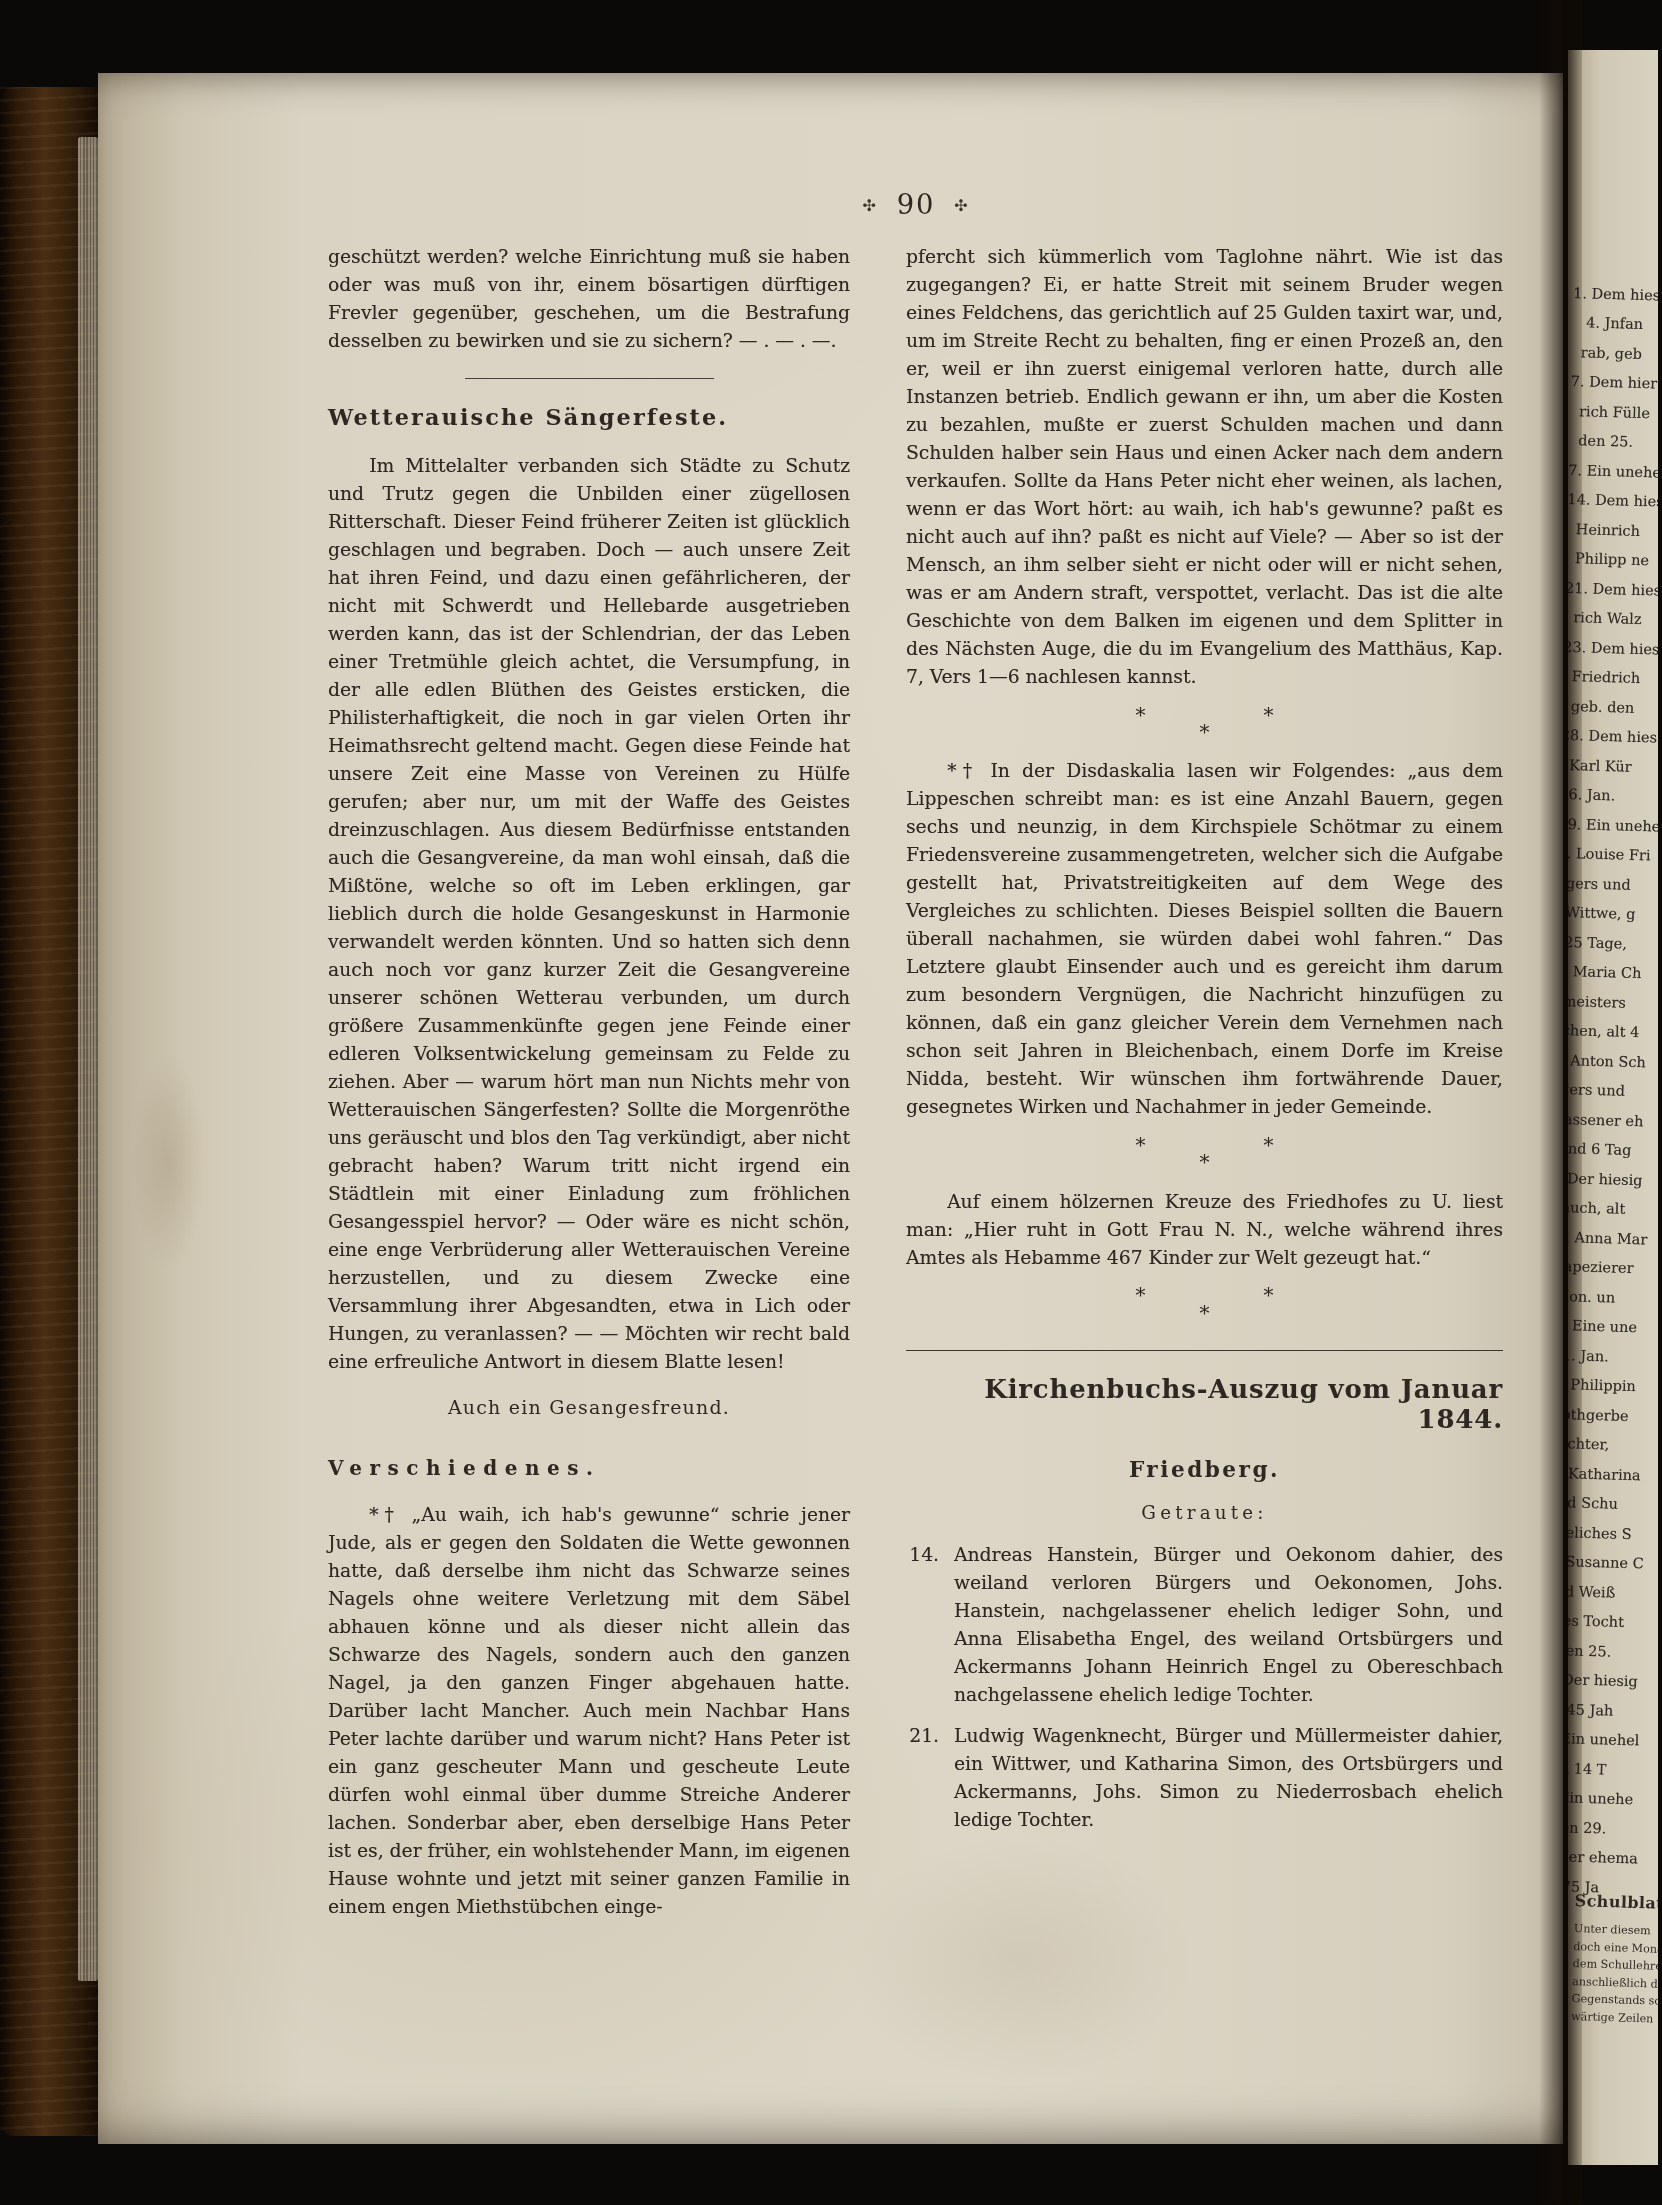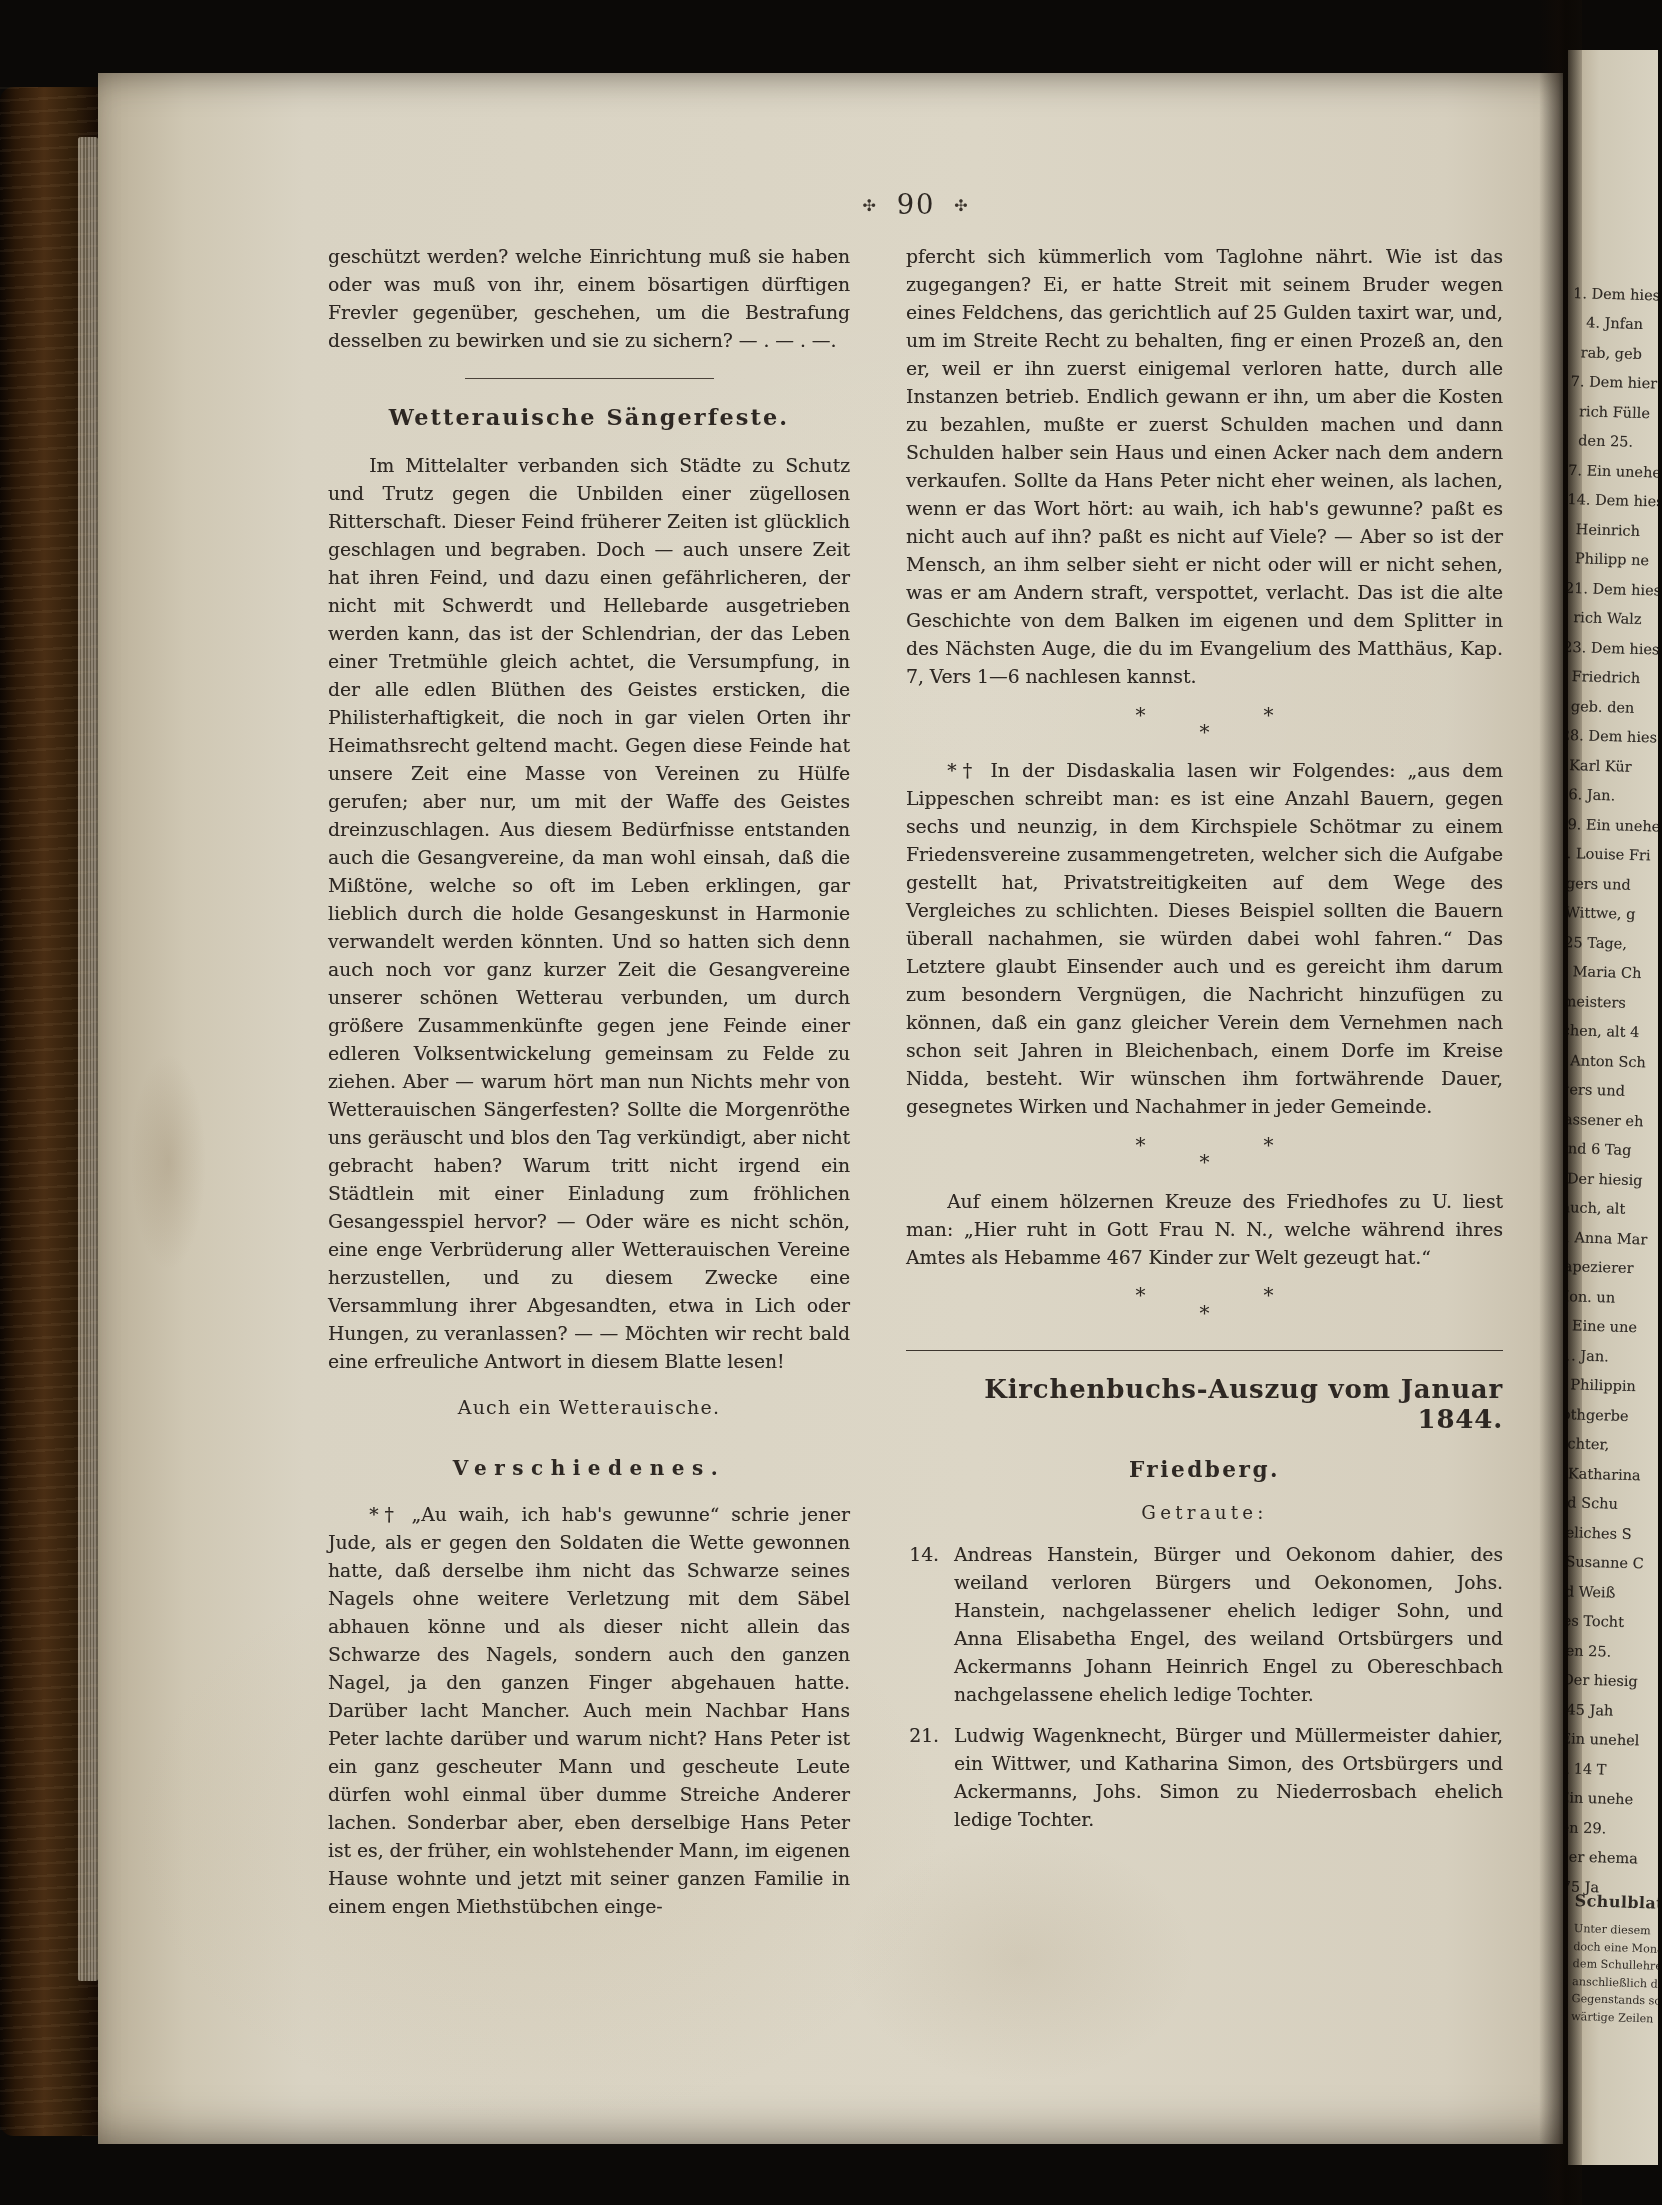--- a/index.html
+++ b/index.html
@@ -54,21 +54,21 @@
     font-size:18.7px; line-height:28px; text-align:justify;
     margin:0 0 5px; text-indent:2.2em;
     text-shadow:0.2px 0.2px 0 rgba(46,40,35,0.45);
   }
   .noindent { text-indent:0; }
 
   .short-rule { border:none; border-top:1.3px solid #4a423a; width:249px; margin:23px auto 25px; }
   .long-rule  { border:none; border-top:1.7px solid #3c352e; width:100%; margin:25px 0 23px; }
 
   .sec-title {
-    font-size:22.4px; font-weight:bold; text-align:center;
+    font-size:22.4px; font-weight:bold; text-align:left;
     letter-spacing:2.1px; margin:20px 0 21.6px;
   }
   .spaced { letter-spacing:7.5px; font-size:20px; margin-top:38px; }
   .signature { text-align:center; font-size:19px; letter-spacing:1.2px; margin:20px 0 25px; }
 
   .asterism { width:158px; margin:11.6px auto 13.3px; font-size:20px; }
   .asterism .r1 { display:flex; justify-content:space-between; padding:0 10px; }
   .asterism .r2 { text-align:center; margin-top:-6.6px; }
 
   .kb-title { font-size:26px; text-align:right; font-weight:bold; letter-spacing:0.8px; margin:3.3px 0 23px; }
@@ -124,21 +124,21 @@
       <span class="orn">✣</span>
       <span class="pnum">90</span>
       <span class="orn">✣</span>
     </header>
 
     <section class="col col-a">
       <p class="body-text noindent">geschützt werden? welche Einrichtung muß sie haben oder was muß von ihr, einem bösartigen dürftigen Frevler gegenüber, geschehen, um die Bestrafung desselben zu bewirken und sie zu sichern? — . — . —.</p>
       <hr class="short-rule">
       <h2 class="sec-title">Wetterauische Sängerfeste.</h2>
       <p class="body-text">Im Mittelalter verbanden sich Städte zu Schutz und Trutz gegen die Unbilden einer zügellosen Ritterschaft. Dieser Feind früherer Zeiten ist glücklich geschlagen und begraben. Doch — auch unsere Zeit hat ihren Feind, und dazu einen gefährlicheren, der nicht mit Schwerdt und Hellebarde ausgetrieben werden kann, das ist der Schlendrian, der das Leben einer Tretmühle gleich achtet, die Versumpfung, in der alle edlen Blüthen des Geistes ersticken, die Philisterhaftigkeit, die noch in gar vielen Orten ihr Heimathsrecht geltend macht. Gegen diese Feinde hat unsere Zeit eine Masse von Vereinen zu Hülfe gerufen; aber nur, um mit der Waffe des Geistes dreinzuschlagen. Aus diesem Bedürfnisse entstanden auch die Gesangvereine, da man wohl einsah, daß die Mißtöne, welche so oft im Leben erklingen, gar lieblich durch die holde Gesangeskunst in Harmonie verwandelt werden könnten. Und so hatten sich denn auch noch vor ganz kurzer Zeit die Gesangvereine unserer schönen Wetterau verbunden, um durch größere Zusammenkünfte gegen jene Feinde einer edleren Volksentwickelung gemeinsam zu Felde zu ziehen. Aber — warum hört man nun Nichts mehr von Wetterauischen Sängerfesten? Sollte die Morgenröthe uns geräuscht und blos den Tag verkündigt, aber nicht gebracht haben? Warum tritt nicht irgend ein Städtlein mit einer Einladung zum fröhlichen Gesangesspiel hervor? — Oder wäre es nicht schön, eine enge Verbrüderung aller Wetterauischen Vereine herzustellen, und zu diesem Zwecke eine Versammlung ihrer Abgesandten, etwa in Lich oder Hungen, zu veranlassen? — — Möchten wir recht bald eine erfreuliche Antwort in diesem Blatte lesen!</p>
-      <p class="signature">Auch ein Wetterauische.</p>
+      <p class="signature">Auch ein Gesangesfreund.</p>
       <h2 class="sec-title spaced">Verschiedenes.</h2>
       <p class="body-text">*† „Au waih, ich hab's gewunne“ schrie jener Jude, als er gegen den Soldaten die Wette gewonnen hatte, daß derselbe ihm nicht das Schwarze seines Nagels ohne weitere Verletzung mit dem Säbel abhauen könne und als dieser nicht allein das Schwarze des Nagels, sondern auch den ganzen Nagel, ja den ganzen Finger abgehauen hatte. Darüber lacht Mancher. Auch mein Nachbar Hans Peter lachte darüber und warum nicht? Hans Peter ist ein ganz gescheuter Mann und gescheute Leute dürfen wohl einmal über dumme Streiche Anderer lachen. Sonderbar aber, eben derselbige Hans Peter ist es, der früher, ein wohlstehender Mann, im eigenen Hause wohnte und jetzt mit seiner ganzen Familie in einem engen Miethstübchen einge-</p>
     </section>
 
     <section class="col col-b">
       <p class="body-text noindent">pfercht sich kümmerlich vom Taglohne nährt. Wie ist das zugegangen? Ei, er hatte Streit mit seinem Bruder wegen eines Feldchens, das gerichtlich auf 25 Gulden taxirt war, und, um im Streite Recht zu behalten, fing er einen Prozeß an, den er, weil er ihn zuerst einigemal verloren hatte, durch alle Instanzen betrieb. Endlich gewann er ihn, um aber die Kosten zu bezahlen, mußte er zuerst Schulden machen und dann Schulden halber sein Haus und einen Acker nach dem andern verkaufen. Sollte da Hans Peter nicht eher weinen, als lachen, wenn er das Wort hört: au waih, ich hab's gewunne? paßt es nicht auch auf ihn? paßt es nicht auf Viele? — Aber so ist der Mensch, an ihm selber sieht er nicht oder will er nicht sehen, was er am Andern straft, verspottet, verlacht. Das ist die alte Geschichte von dem Balken im eigenen und dem Splitter in des Nächsten Auge, die du im Evangelium des Matthäus, Kap. 7, Vers 1—6 nachlesen kannst.</p>
 
       <div class="asterism">
         <div class="r1">
             <span>*</span>

